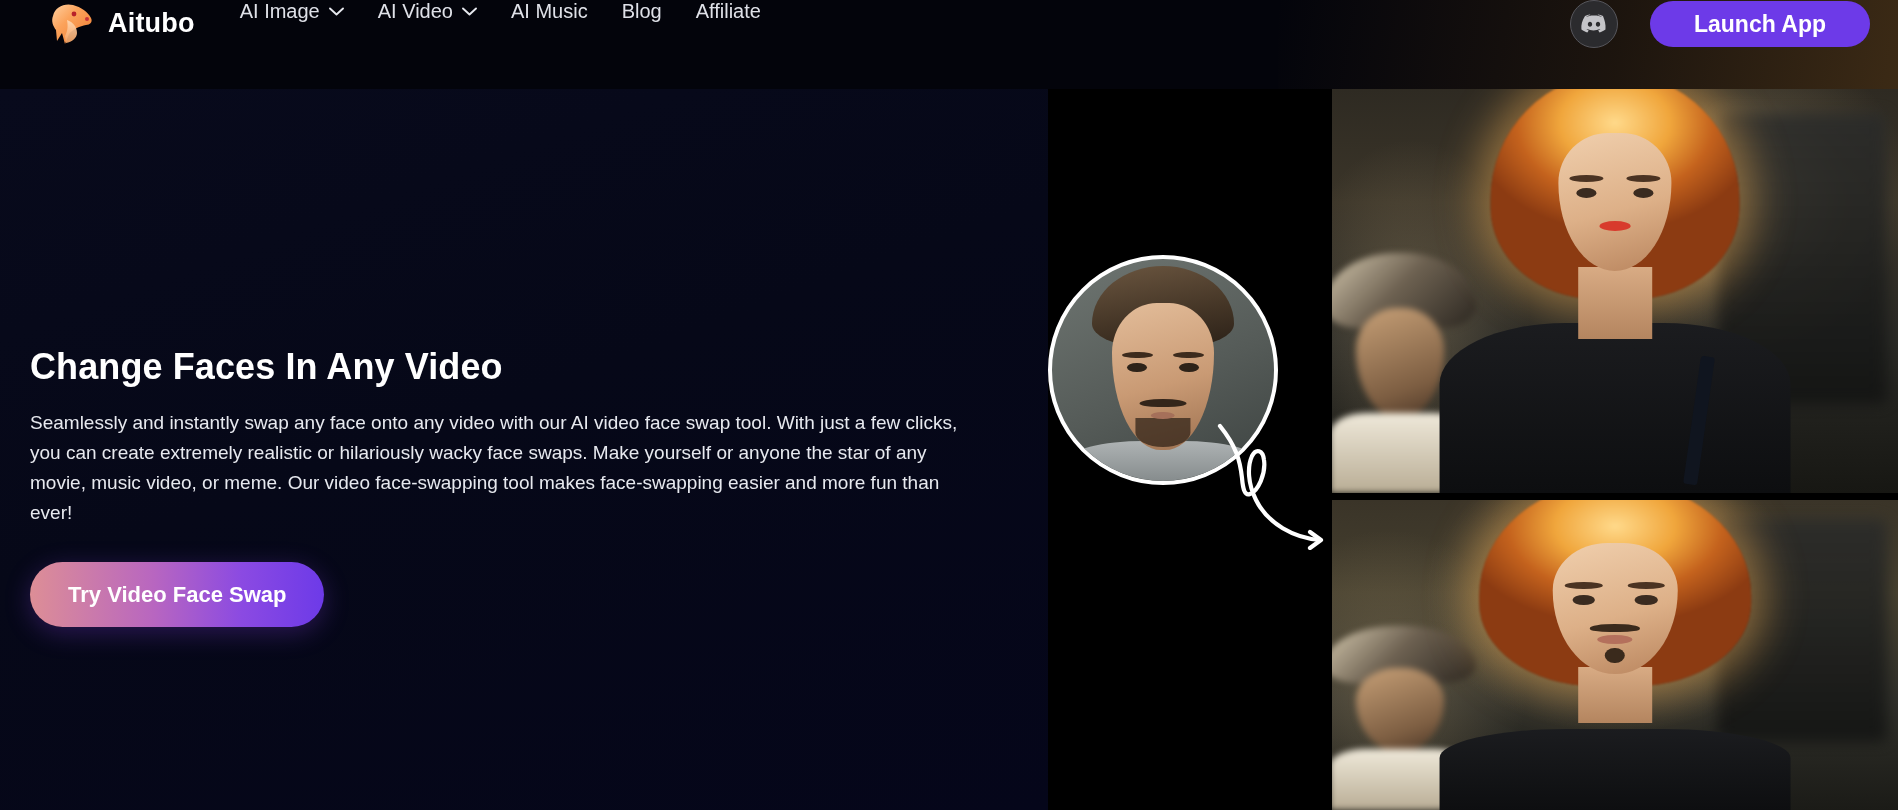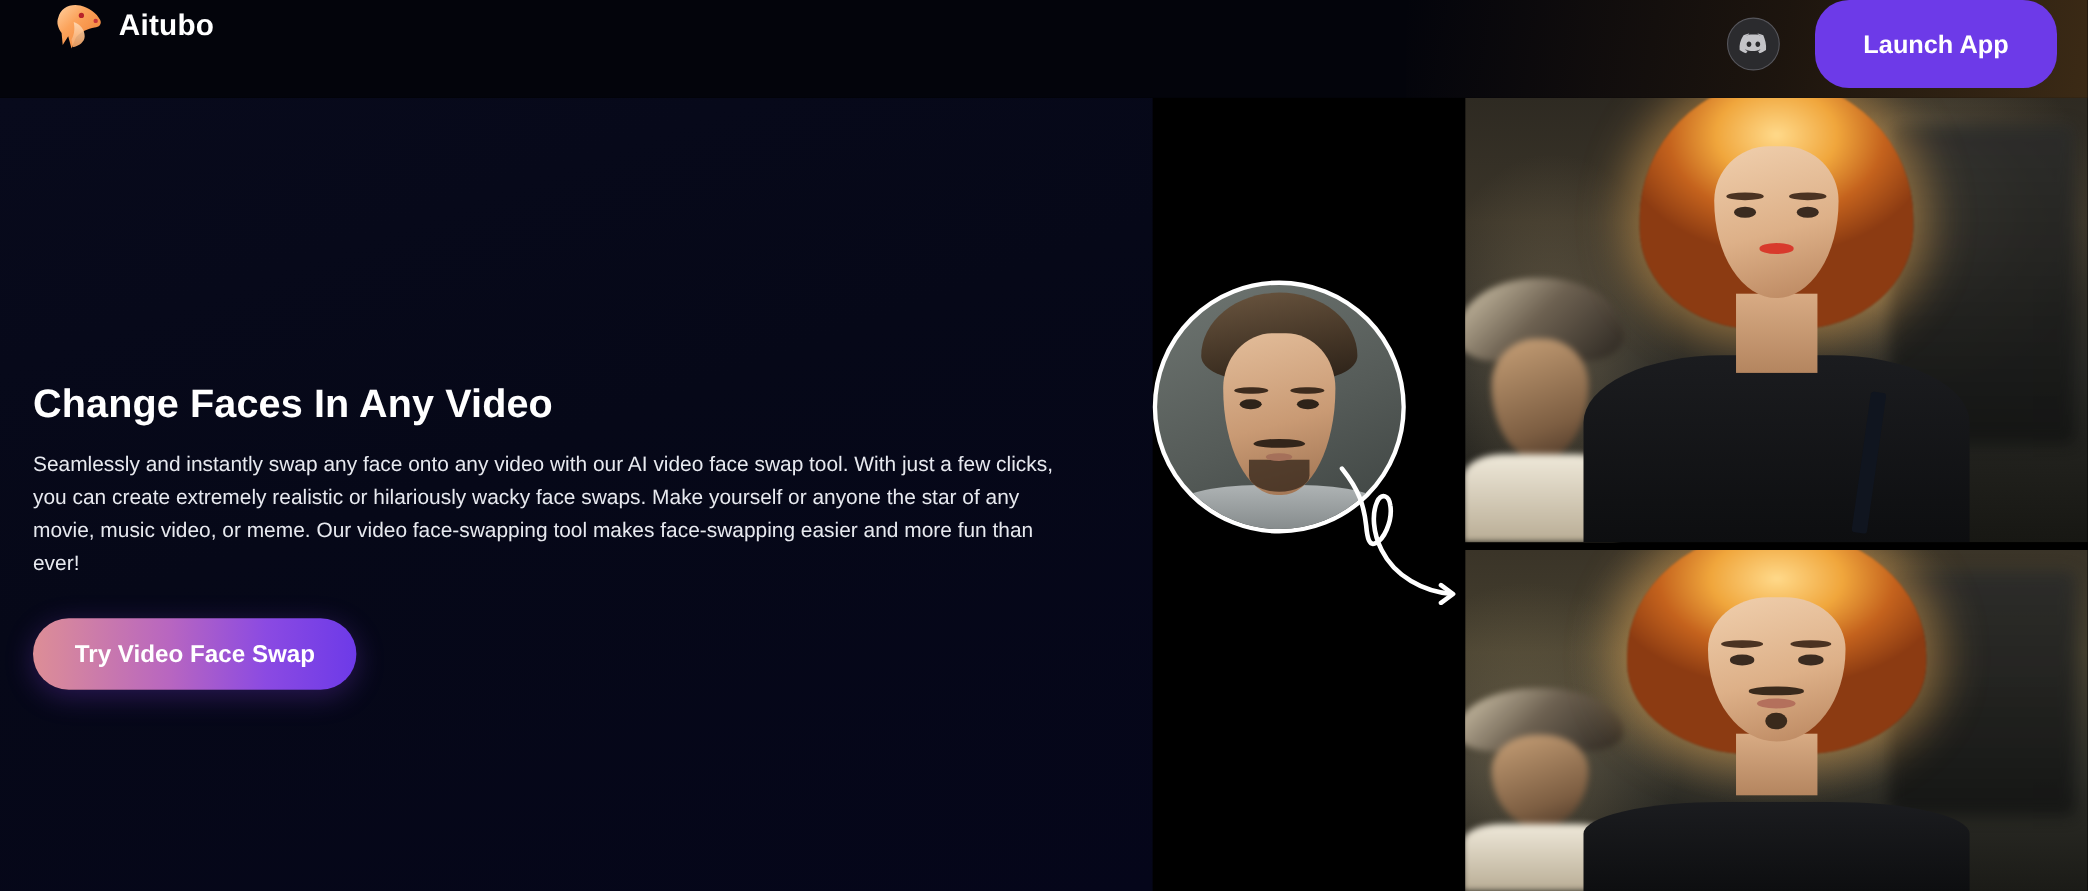--- a/index.html
+++ b/index.html
@@ -177,21 +177,21 @@
   }
   .chev { width:15px; height:9px; display:block; }
 
   .header-right { margin-left:auto; display:flex; align-items:center; gap:32px; margin-right:28px; position:relative; z-index:2; }
   .discord-btn {
     width:48px; height:48px; border-radius:50%;
     background:#2b2b2e; border:1px solid #56565c;
     display:flex; align-items:center; justify-content:center; cursor:pointer;
   }
   .launch-btn {
-    height:80px; padding:0 44px; border-radius:31px;
+    height:46px; padding:0 44px; border-radius:31px;
     background:#6d3ae8; color:#fff; font-size:23px; font-weight:bold;
     display:flex; align-items:center; justify-content:center; cursor:pointer;
     border:none;
   }
 
   
   .hero { position:absolute; left:30px; top:346px; width:950px; z-index:5; }
   .hero-title {
     color:#ffffff; font-size:36px; font-weight:bold; letter-spacing:.1px;
     margin-bottom:20px;
@@ -306,20 +306,43 @@
           </linearGradient>
         </defs>
         <path d="M6 16 C 8 7, 17 3, 26 5 C 34 7, 41 12, 44 18 C 46 22, 43 25, 39 25 C 33 26, 26 29, 22 34 L 18 44 L 15 33 L 10 41 L 9 30 C 6 26, 4 21, 6 16 Z" fill="url(#lg)"></path>
         <path d="M20 20 C 26 22, 30 27, 30 33 C 30 38, 25 42, 19 43 L 18 36 C 21 31, 21 25, 20 20 Z" fill="url(#lg2)" opacity=".92"></path>
         <circle cx="27" cy="14" r="2.4" fill="#b8222a"></circle>
         <circle cx="40" cy="19" r="2" fill="#c8343a"></circle>
       </svg>
       <span class="brand-name">Aitubo</span>
     </div>
 
+    <nav class="nav">
+      <div class="nav-item">
+        <span>AI Image</span>
+        <svg class="chev" viewBox="0 0 15 9">
+          <path d="M1 1.5 L7.5 7.5 L14 1.5" stroke="#e6e8ee" stroke-width="1.9" fill="none" stroke-linecap="round" stroke-linejoin="round"></path>
+        </svg>
+      </div>
+      <div class="nav-item">
+        <span>AI Video</span>
+        <svg class="chev" viewBox="0 0 15 9">
+          <path d="M1 1.5 L7.5 7.5 L14 1.5" stroke="#e6e8ee" stroke-width="1.9" fill="none" stroke-linecap="round" stroke-linejoin="round"></path>
+        </svg>
+      </div>
+      <div class="nav-item">
+        <span>AI Music</span>
+      </div>
+      <div class="nav-item">
+        <span>Blog</span>
+      </div>
+      <div class="nav-item">
+        <span>Affiliate</span>
+      </div>
+    </nav>
 
     <div class="header-right">
       <div class="discord-btn">
         <svg width="26" height="20" viewBox="0 0 24 18">
           <path d="M20.3 1.6A18.5 18.5 0 0 0 15.7.2l-.3.6c1.6.4 2.9 1 4.1 1.8-2-1-4-1.5-7.5-1.5S6.5 1.6 4.5 2.6c1.2-.8 2.6-1.4 4.1-1.8L8.3.2A18.5 18.5 0 0 0 3.7 1.6C.9 5.8 0 9.9.4 14c1.9 1.4 3.7 2.2 5.5 2.8l1.2-1.9c-.7-.3-1.4-.6-2-1l.4-.3c3.9 1.8 8.1 1.8 12 0l.4.3c-.6.4-1.3.7-2 1l1.2 1.9c1.8-.6 3.6-1.4 5.5-2.8.5-4.8-.9-8.9-2.3-12.4ZM8.3 11.6c-1.1 0-2-1-2-2.3s.9-2.3 2-2.3 2 1 2 2.3-.9 2.3-2 2.3Zm7.4 0c-1.1 0-2-1-2-2.3s.9-2.3 2-2.3 2 1 2 2.3-.9 2.3-2 2.3Z" fill="#c4c4c8"></path>
         </svg>
       </div>
       <button class="launch-btn">Launch App</button>
     </div>
   </div>

